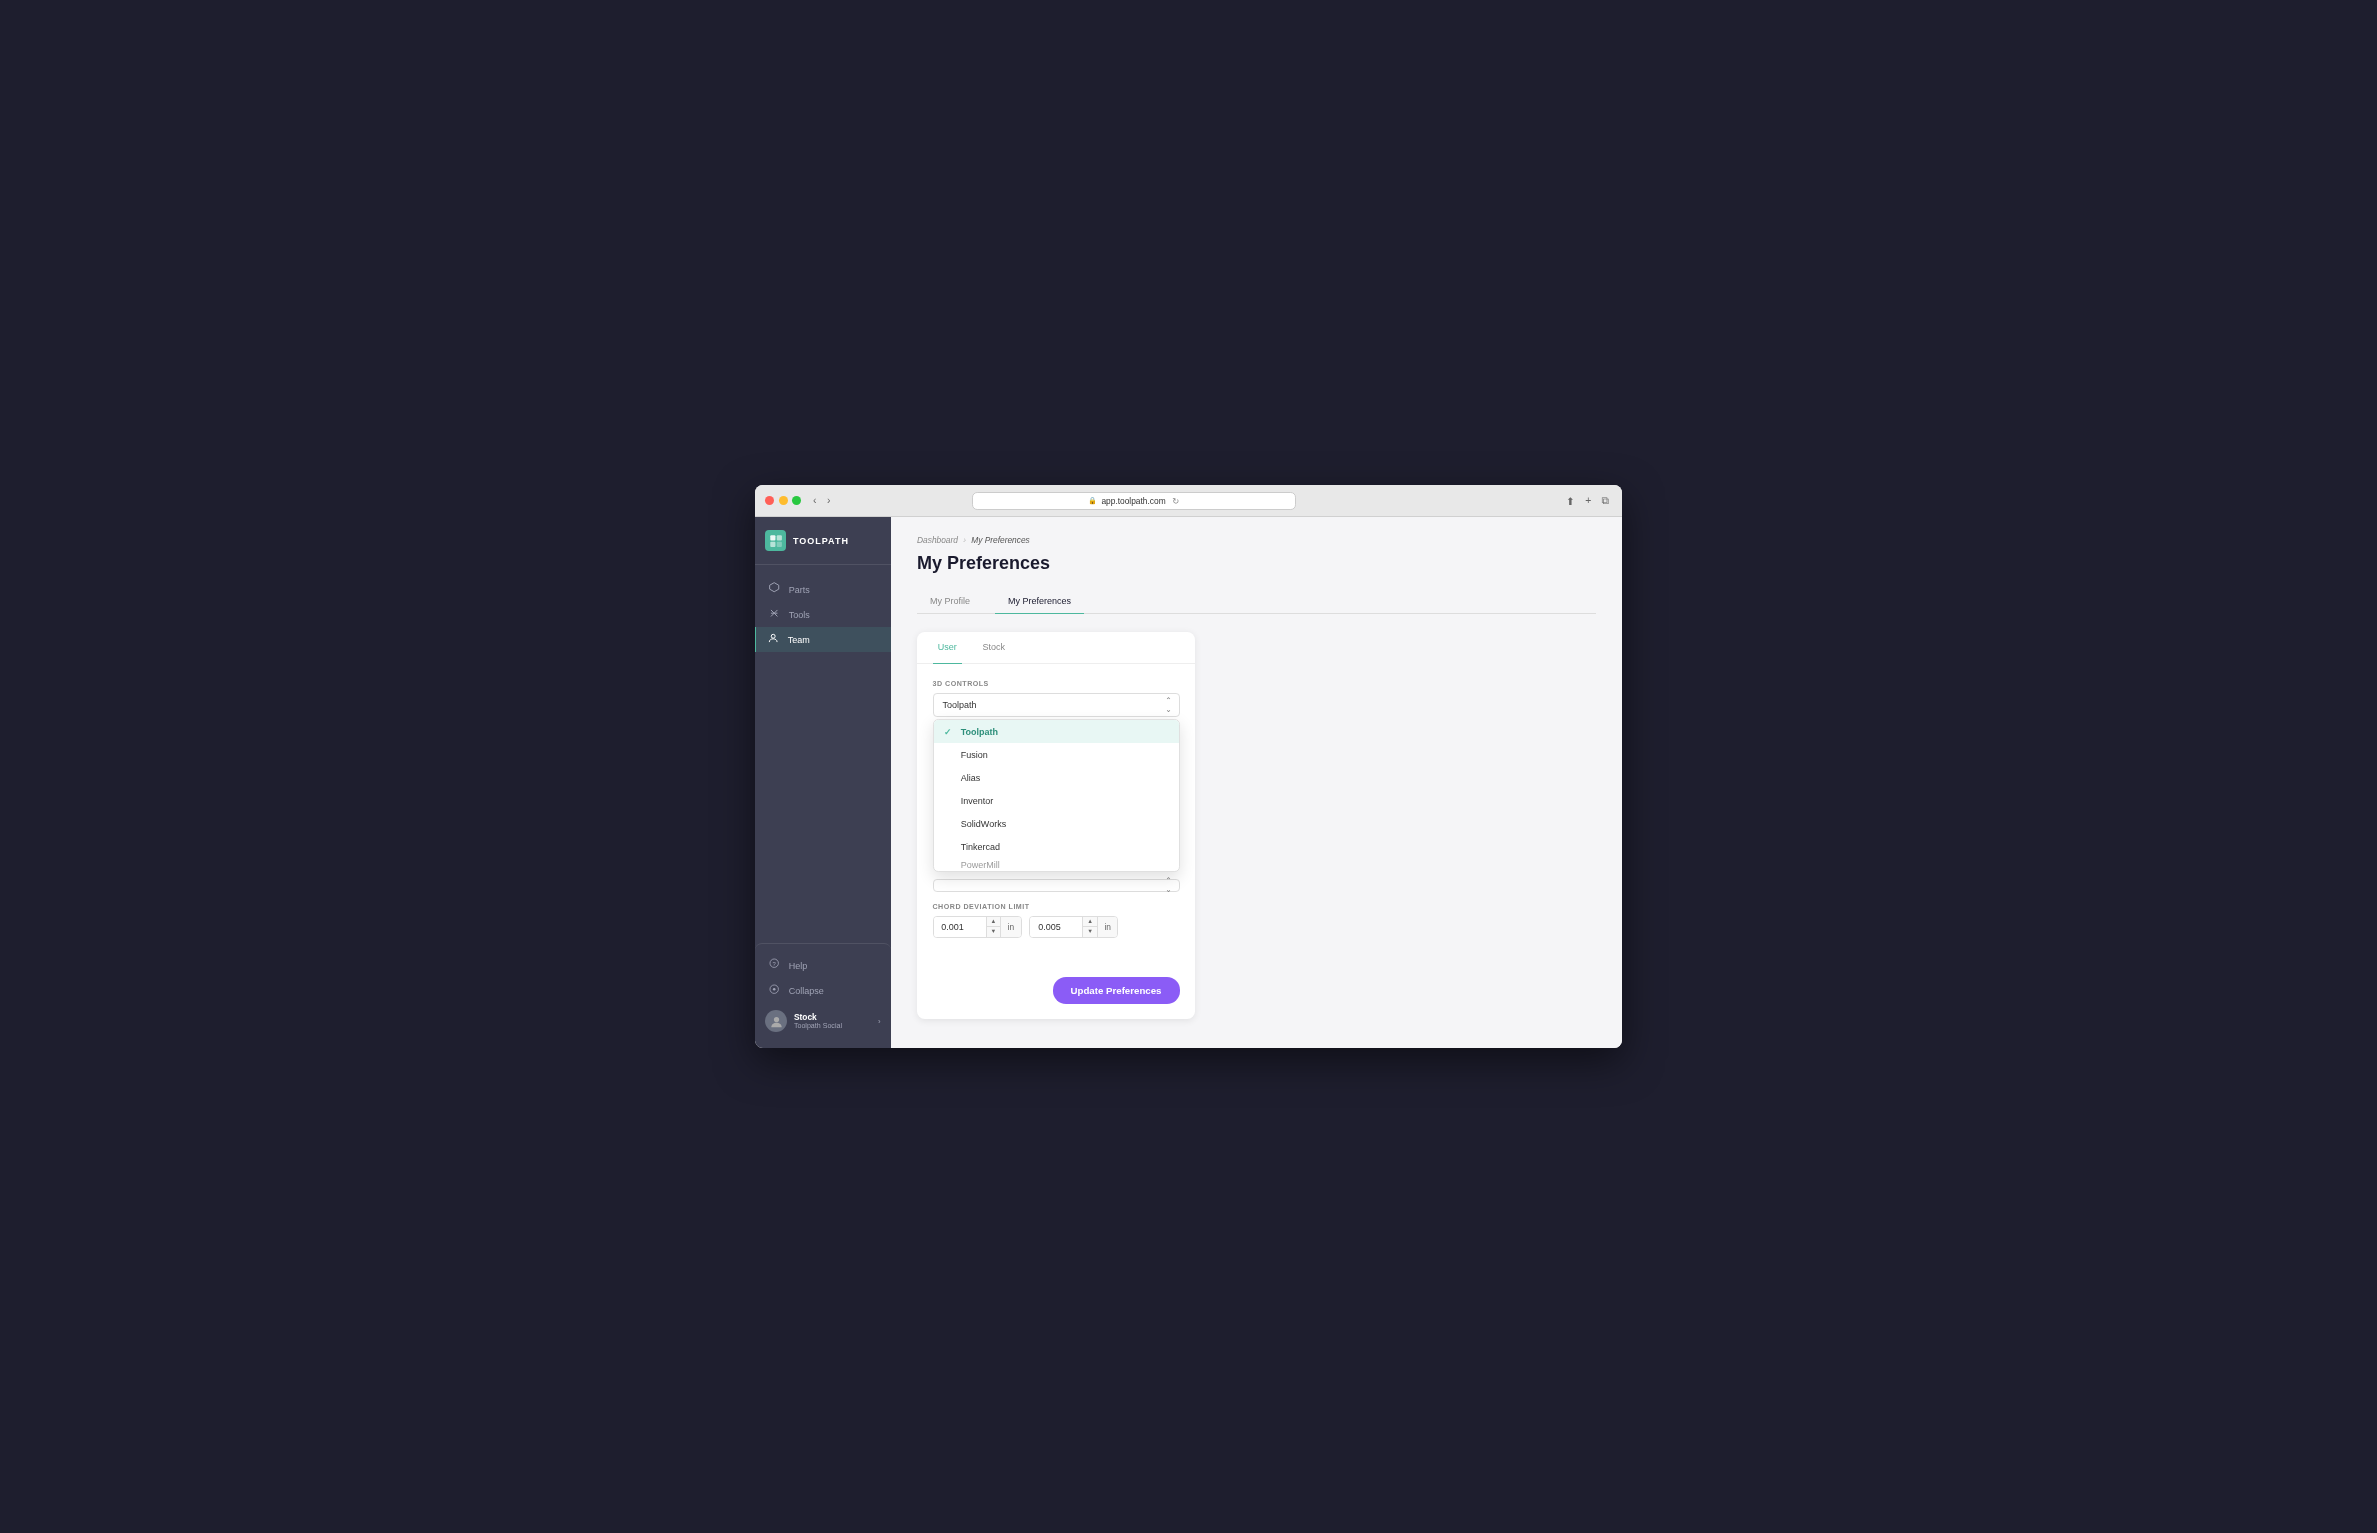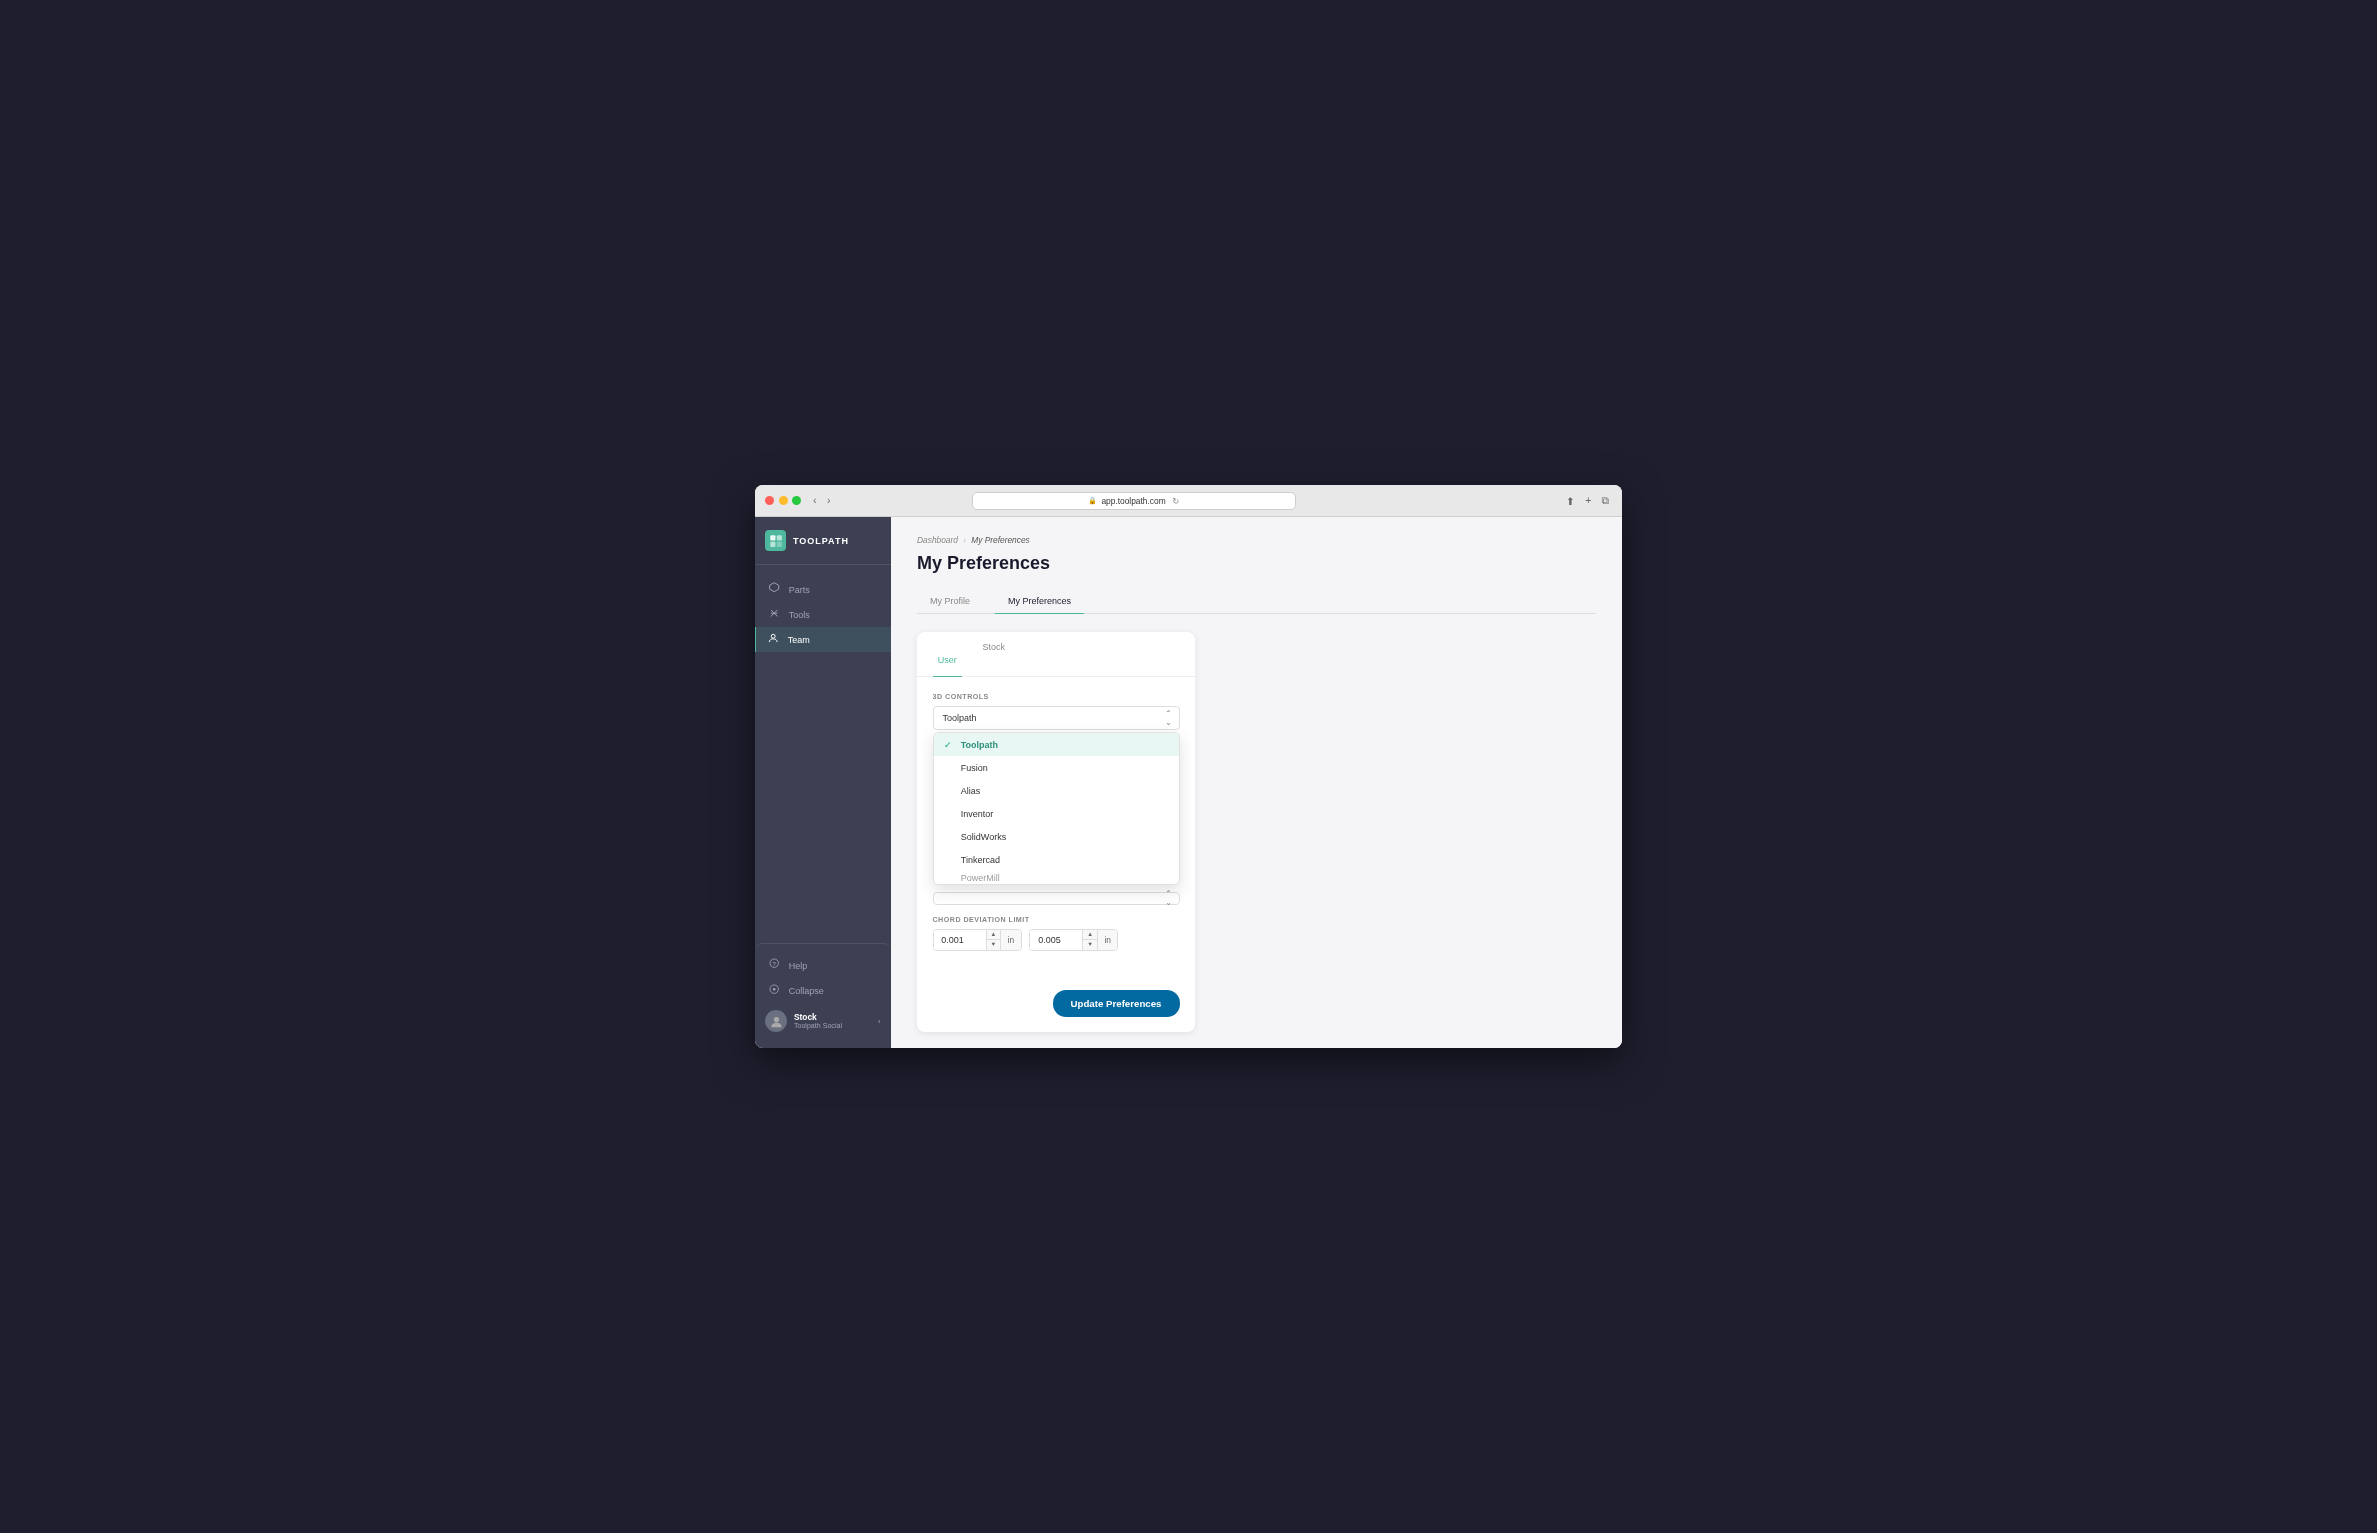--- a/index.html
+++ b/index.html
@@ -308,21 +308,20 @@
       color: #888;
       cursor: pointer;
       border-bottom: 1.3px solid transparent;
       margin-bottom: -0.6px;
       margin-right: 15.5px;
     }
 
     .card-tab.active {
       color: #4db89e;
       border-bottom-color: #4db89e;
-      margin-top: 13px;
     }
 
     .card-body {
       padding: 15.5px;
     }
 
     .field-group {
       margin-bottom: 13px;
     }
 
@@ -456,21 +455,21 @@
     }
 
     
     .card-footer {
       padding: 10.4px 15.5px 15.5px;
       display: flex;
       justify-content: flex-end;
     }
 
     .update-btn {
-      background: #0369a1;
+      background: #8b5cf6;
       color: white;
       border: none;
       border-radius: 13px;
       padding: 7.8px 18px;
       font-size: 9.7px;
       font-weight: 600;
       cursor: pointer;
       transition: background 0.15s;
     }
   </style>

